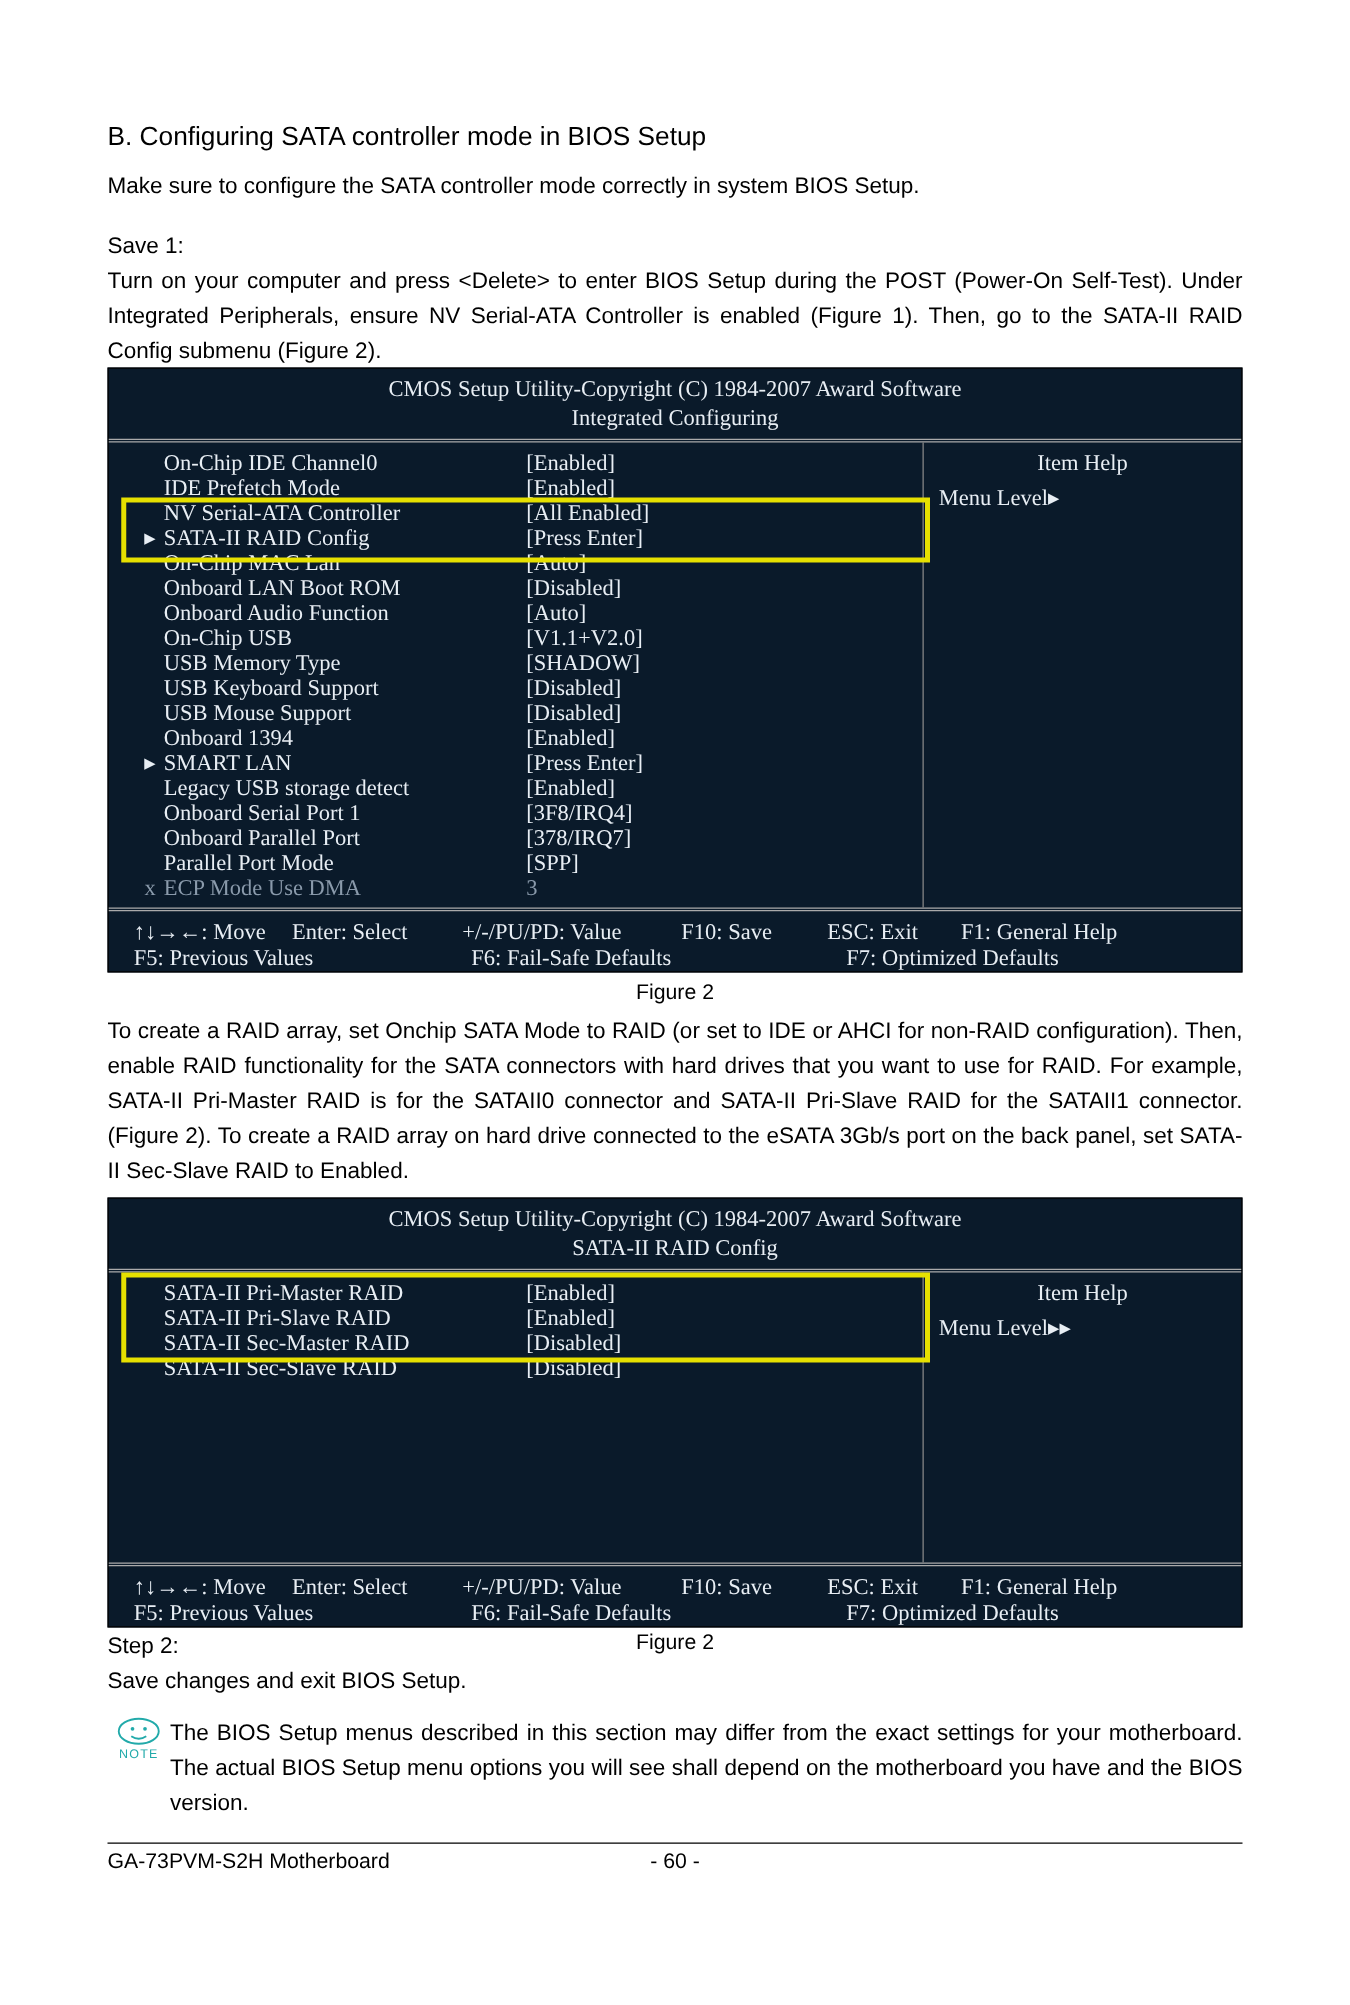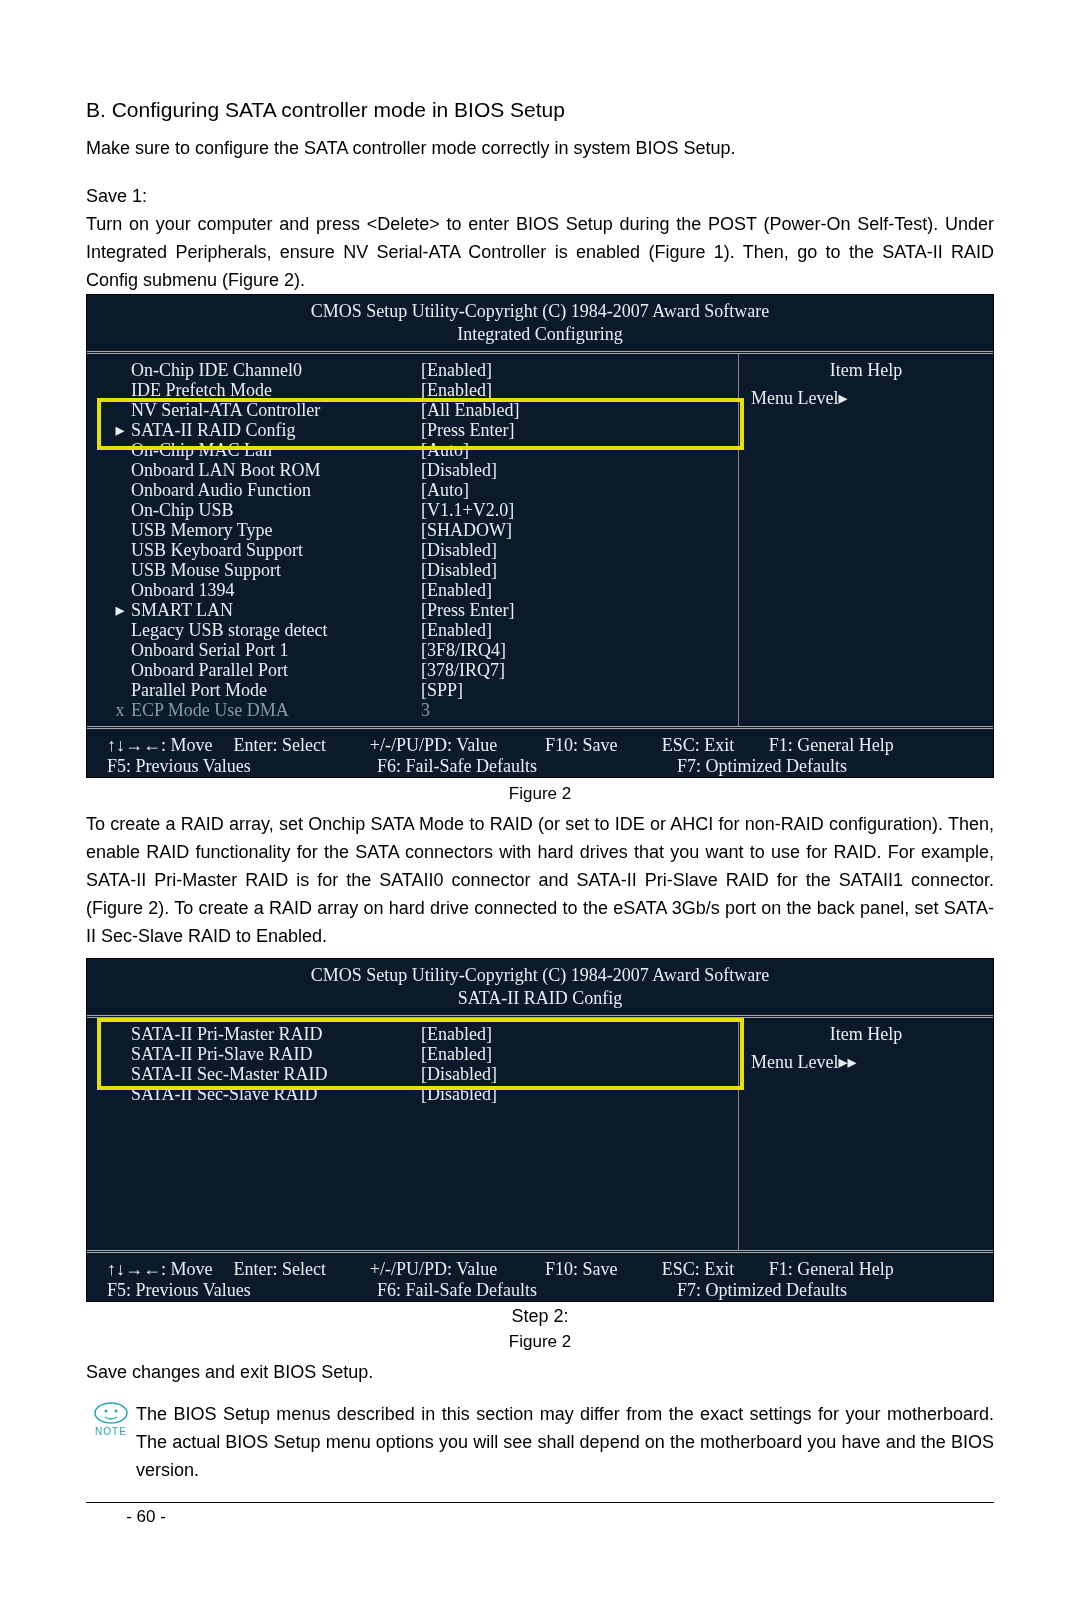--- a/index.html
+++ b/index.html
@@ -282,21 +282,21 @@
         <div class="ff-cell">F1: General Help</div>
       </div>
       <div class="ff-row">
         <div class="ff-cell" style="width:270px">F5: Previous Values</div>
         <div class="ff-cell" style="width:300px">F6: Fail-Safe Defaults</div>
         <div class="ff-cell">F7: Optimized Defaults</div>
       </div>
     </div>
   </div>
 
-  <div style="display:flex; align-items:center;flex-direction:column;">
+  <div style="display:flex; align-items:flex-start;">
     <div style="flex:1;">
       <div class="para">Step 2:</div>
     </div>
     <div class="fig-caption" style="flex:1; margin-top:2px;">Figure 2</div>
     <div style="flex:1;"></div>
   </div>
   <div class="para">Save changes and exit BIOS Setup.</div>
 
   <div class="note-box">
     <div class="note-icon">
@@ -305,17 +305,18 @@
         <circle cx="13" cy="11" r="1.5" fill="#2aa"></circle>
           <circle cx="23" cy="11" r="1.5" fill="#2aa"></circle>
         <path d="M12 17 Q18 21 24 17" fill="none" stroke="#2aa" stroke-width="1.5"></path>
       </svg>
       <span style="color:#2aa;letter-spacing:1px;">NOTE</span>
     </div>
     <div class="para" style="flex:1;">The BIOS Setup menus described in this section may differ from the exact settings for your motherboard. The actual BIOS Setup menu options you will see shall depend on the motherboard you have and the BIOS version.</div>
   </div>
 
   <div class="page-footer">
+    <div class="pf-left">GA-73PVM-S2H Motherboard</div>
     <div class="pf-center">- 60 -</div>
     <div class="pf-right"></div>
   </div>
 
 </div>
 
 </body></html>

